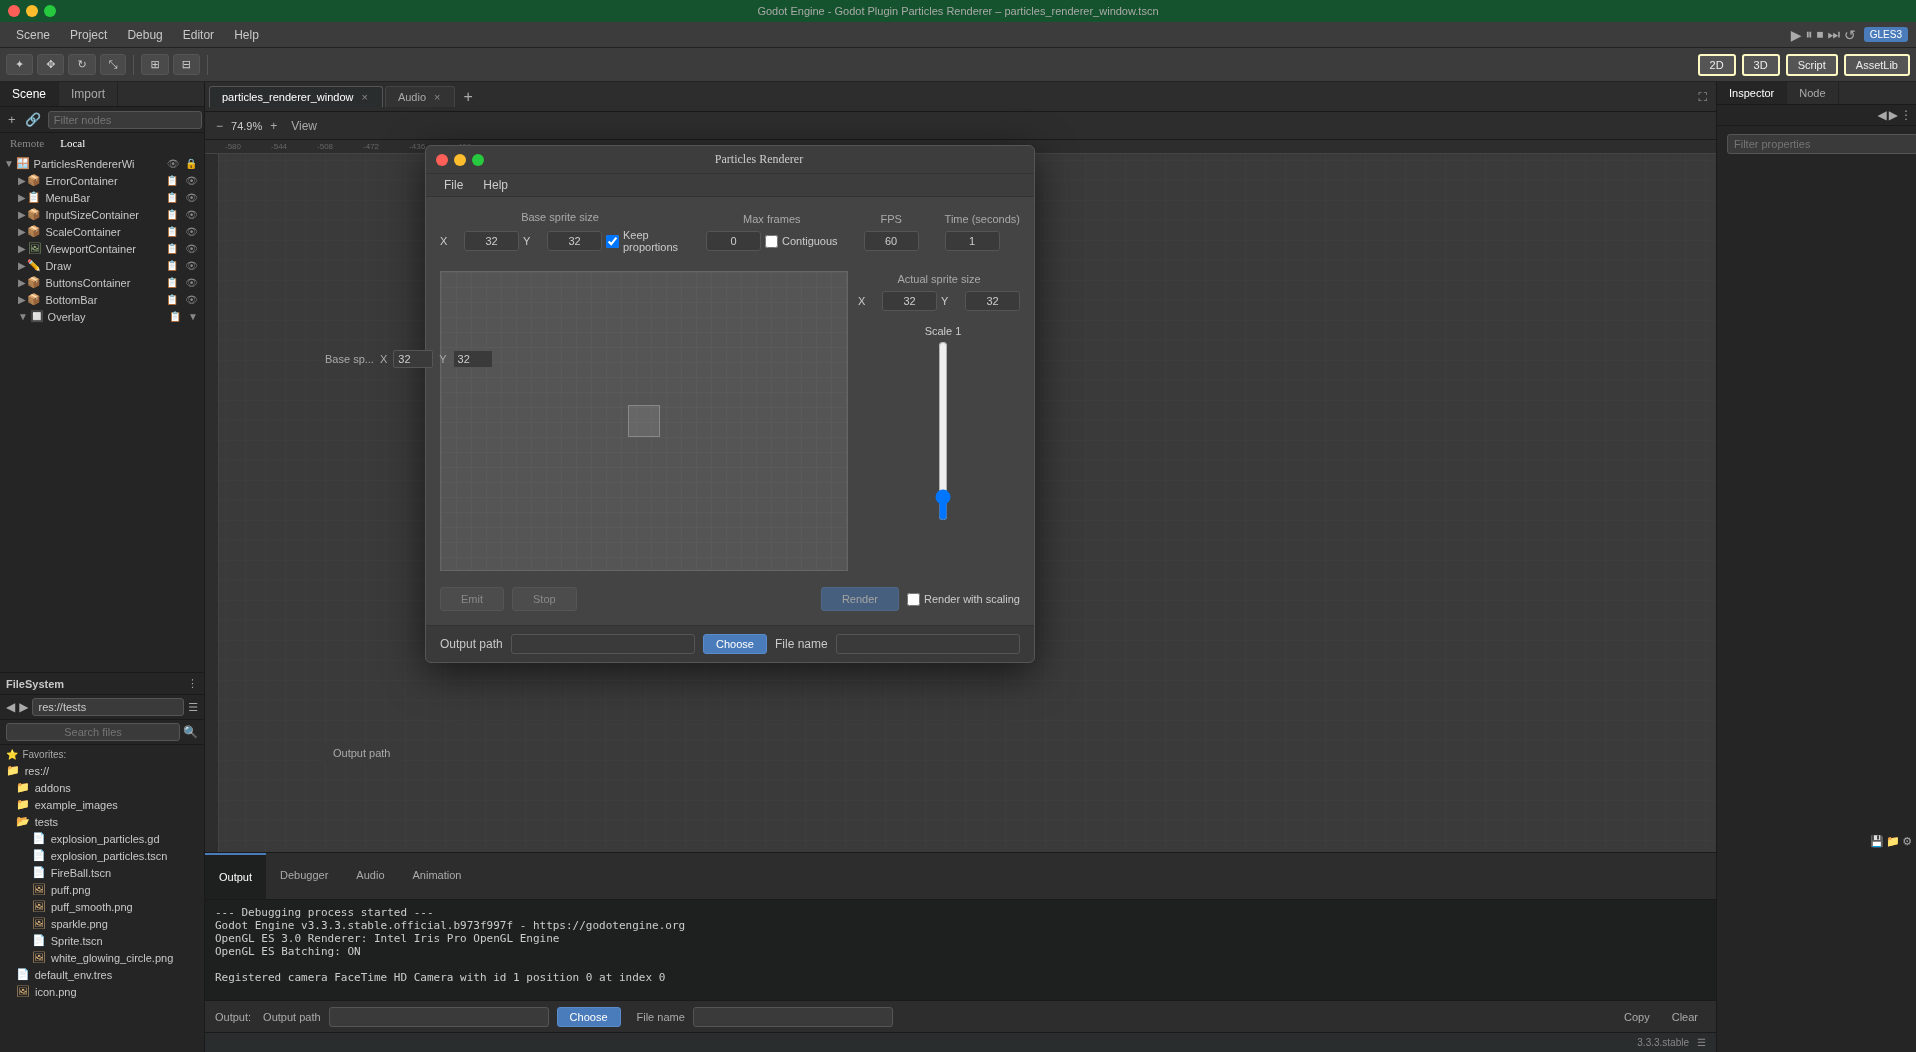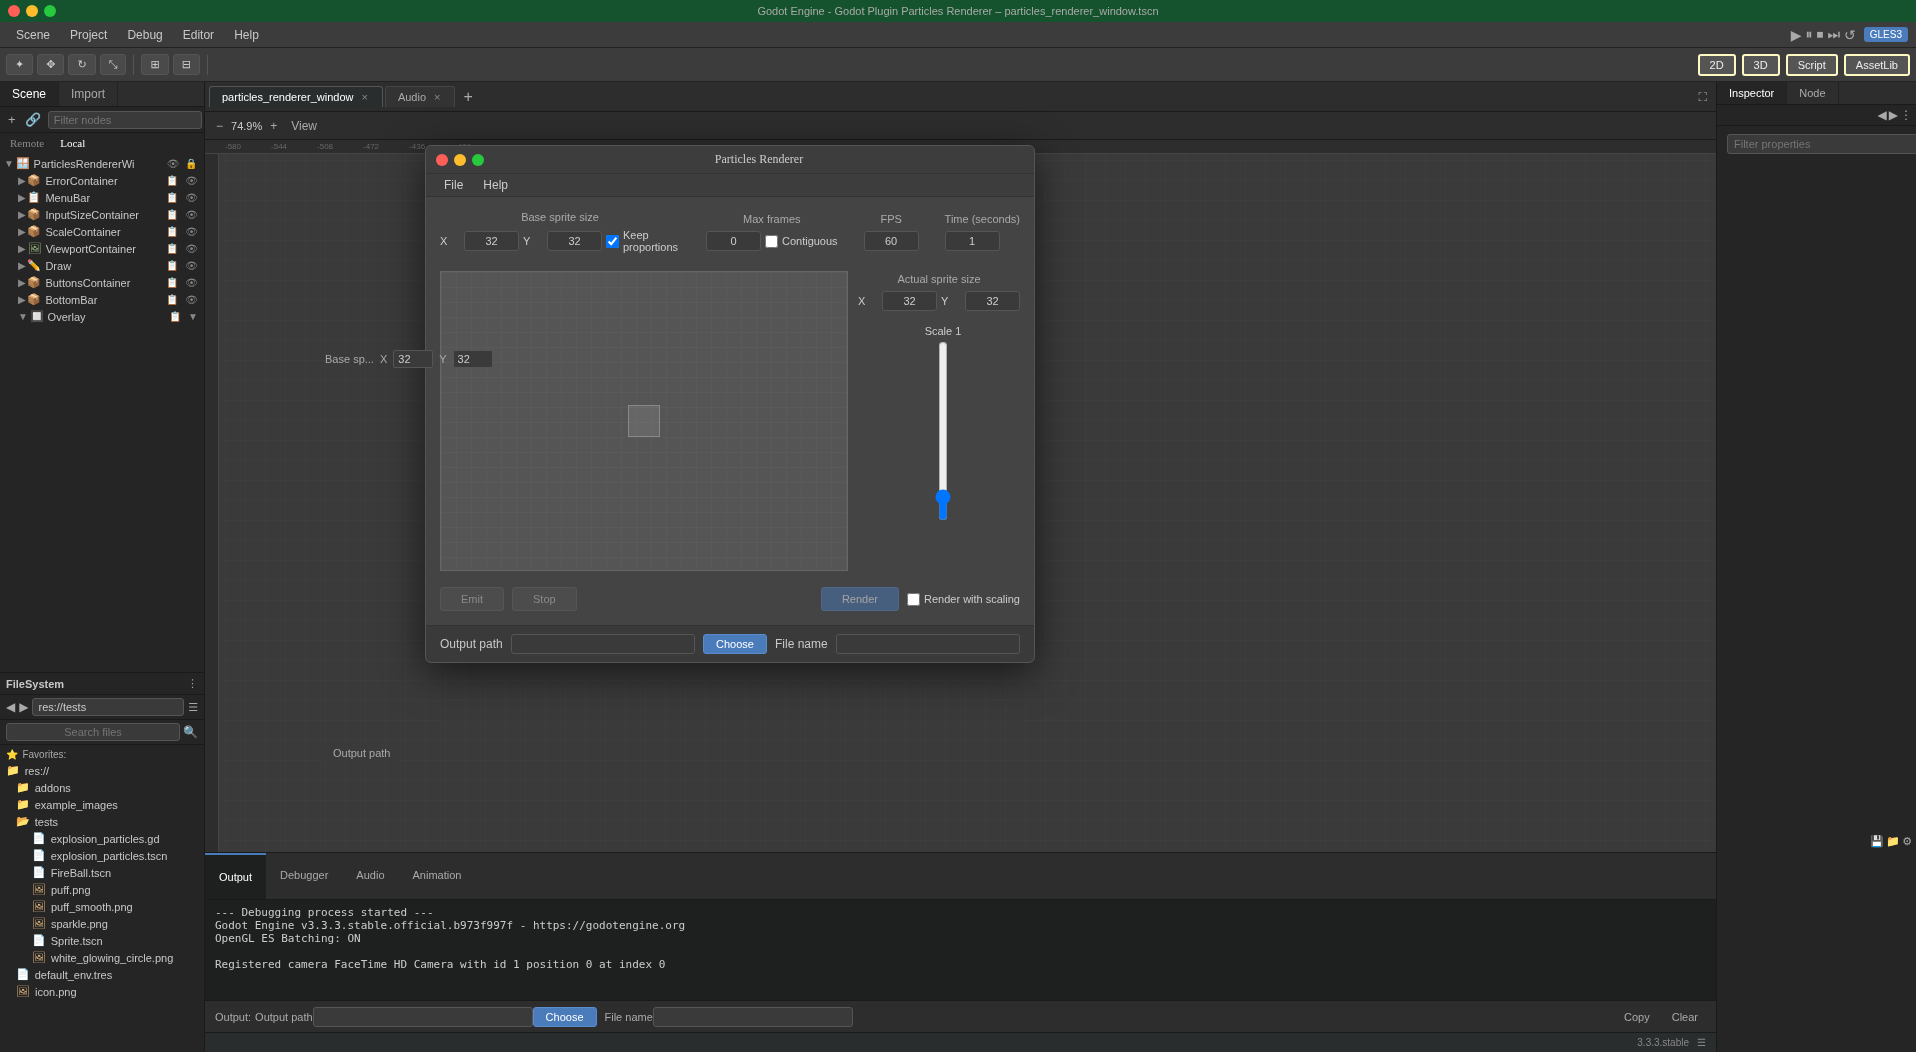--- a/index.html
+++ b/index.html
@@ -87,21 +87,21 @@
     }
     #ruler-h { position: absolute; top: 0; left: 0; right: 0; height: 14px; background: #2d2d2d; border-bottom: 1px solid #444; display: flex; align-items: center; overflow: hidden; }
     #ruler-v { position: absolute; top: 14px; left: 0; bottom: 0; width: 14px; background: #2d2d2d; border-right: 1px solid #444; }
 
     
     #output-panel { height: 180px; background: #1e2020; border-top: 1px solid #1a1a1a; display: flex; flex-direction: column; }
     #output-tabs { display: flex; background: #2d2d2d; border-bottom: 1px solid #1a1a1a; }
     .output-tab { padding: 16px 14px; cursor: pointer; font-size: 11px; color: #aaa; }
     .output-tab.active { color: #fff; background: #1e2020; border-top: 2px solid #4a7bba; }
     #output-content { flex: 1; overflow-y: auto; padding: 6px 10px; font-size: 11px; font-family: monospace; color: #ccc; background: #1e2020; }
-    #output-bar { height: 32px; background: #2d2d2d; display: flex; align-items: center; padding: 0 10px; border-top: 1px solid #1a1a1a; }
+    #output-bar { height: 32px; background: #2d2d2d; display: flex; align-items: center; padding: 0 10px; gap: 8px; border-top: 1px solid #1a1a1a; }
     #output-label { font-size: 11px; color: #aaa; margin-right: 4px; }
     #output-path-label { font-size: 11px; color: #aaa; }
     #output-path-field { background: #3a3a3a; border: 1px solid #555; border-radius: 3px; padding: 3px 8px; color: #ccc; font-size: 11px; width: 220px; }
     #choose-btn { background: #4a7bba; border: 1px solid #5a8bca; border-radius: 3px; color: #fff; padding: 3px 12px; cursor: pointer; font-size: 11px; }
     #file-name-label { font-size: 11px; color: #aaa; margin-left: 8px; }
     #file-name-field { background: #3a3a3a; border: 1px solid #555; border-radius: 3px; padding: 3px 8px; color: #ccc; font-size: 11px; width: 200px; }
     .output-right { margin-left: auto; display: flex; align-items: center; gap: 6px; }
     #copy-btn { background: none; border: none; color: #aaa; cursor: pointer; font-size: 11px; padding: 3px 8px; border-radius: 3px; }
     #clear-btn { background: none; border: none; color: #aaa; cursor: pointer; font-size: 11px; padding: 3px 8px; border-radius: 3px; }
     #status-bar { height: 20px; background: #2a2d2e; border-top: 1px solid #1a1a1a; display: flex; align-items: center; padding: 0 10px; justify-content: flex-end; }
@@ -589,20 +589,21 @@
     <div id="output-panel">
       <div id="output-tabs">
         <div class="output-tab active">Output</div>
         <div class="output-tab">Debugger</div>
         <div class="output-tab">Audio</div>
         <div class="output-tab">Animation</div>
       </div>
       <div id="output-content">
         <div>--- Debugging process started ---</div>
         <div>Godot Engine v3.3.3.stable.official.b973f997f - https://godotengine.org</div>
+        <div>OpenGL ES 3.0 Renderer: Intel Iris Pro OpenGL Engine</div>
         <div>OpenGL ES Batching: ON</div>
         <div>&nbsp;</div>
         <div>Registered camera FaceTime HD Camera with id 1 position 0 at index 0</div>
       </div>
       <div id="output-bar">
         <span id="output-label">Output:</span>
         <span id="output-path-label">Output path</span>
         <input id="output-path-field" type="text" style="">
         <button id="choose-btn" style="background:#4a7bba; border:1px solid #5a8bca; border-radius:3px; color:#fff; padding:3px 12px; cursor:pointer; font-size:11px;">Choose</button>
         <span id="file-name-label">File name</span>

